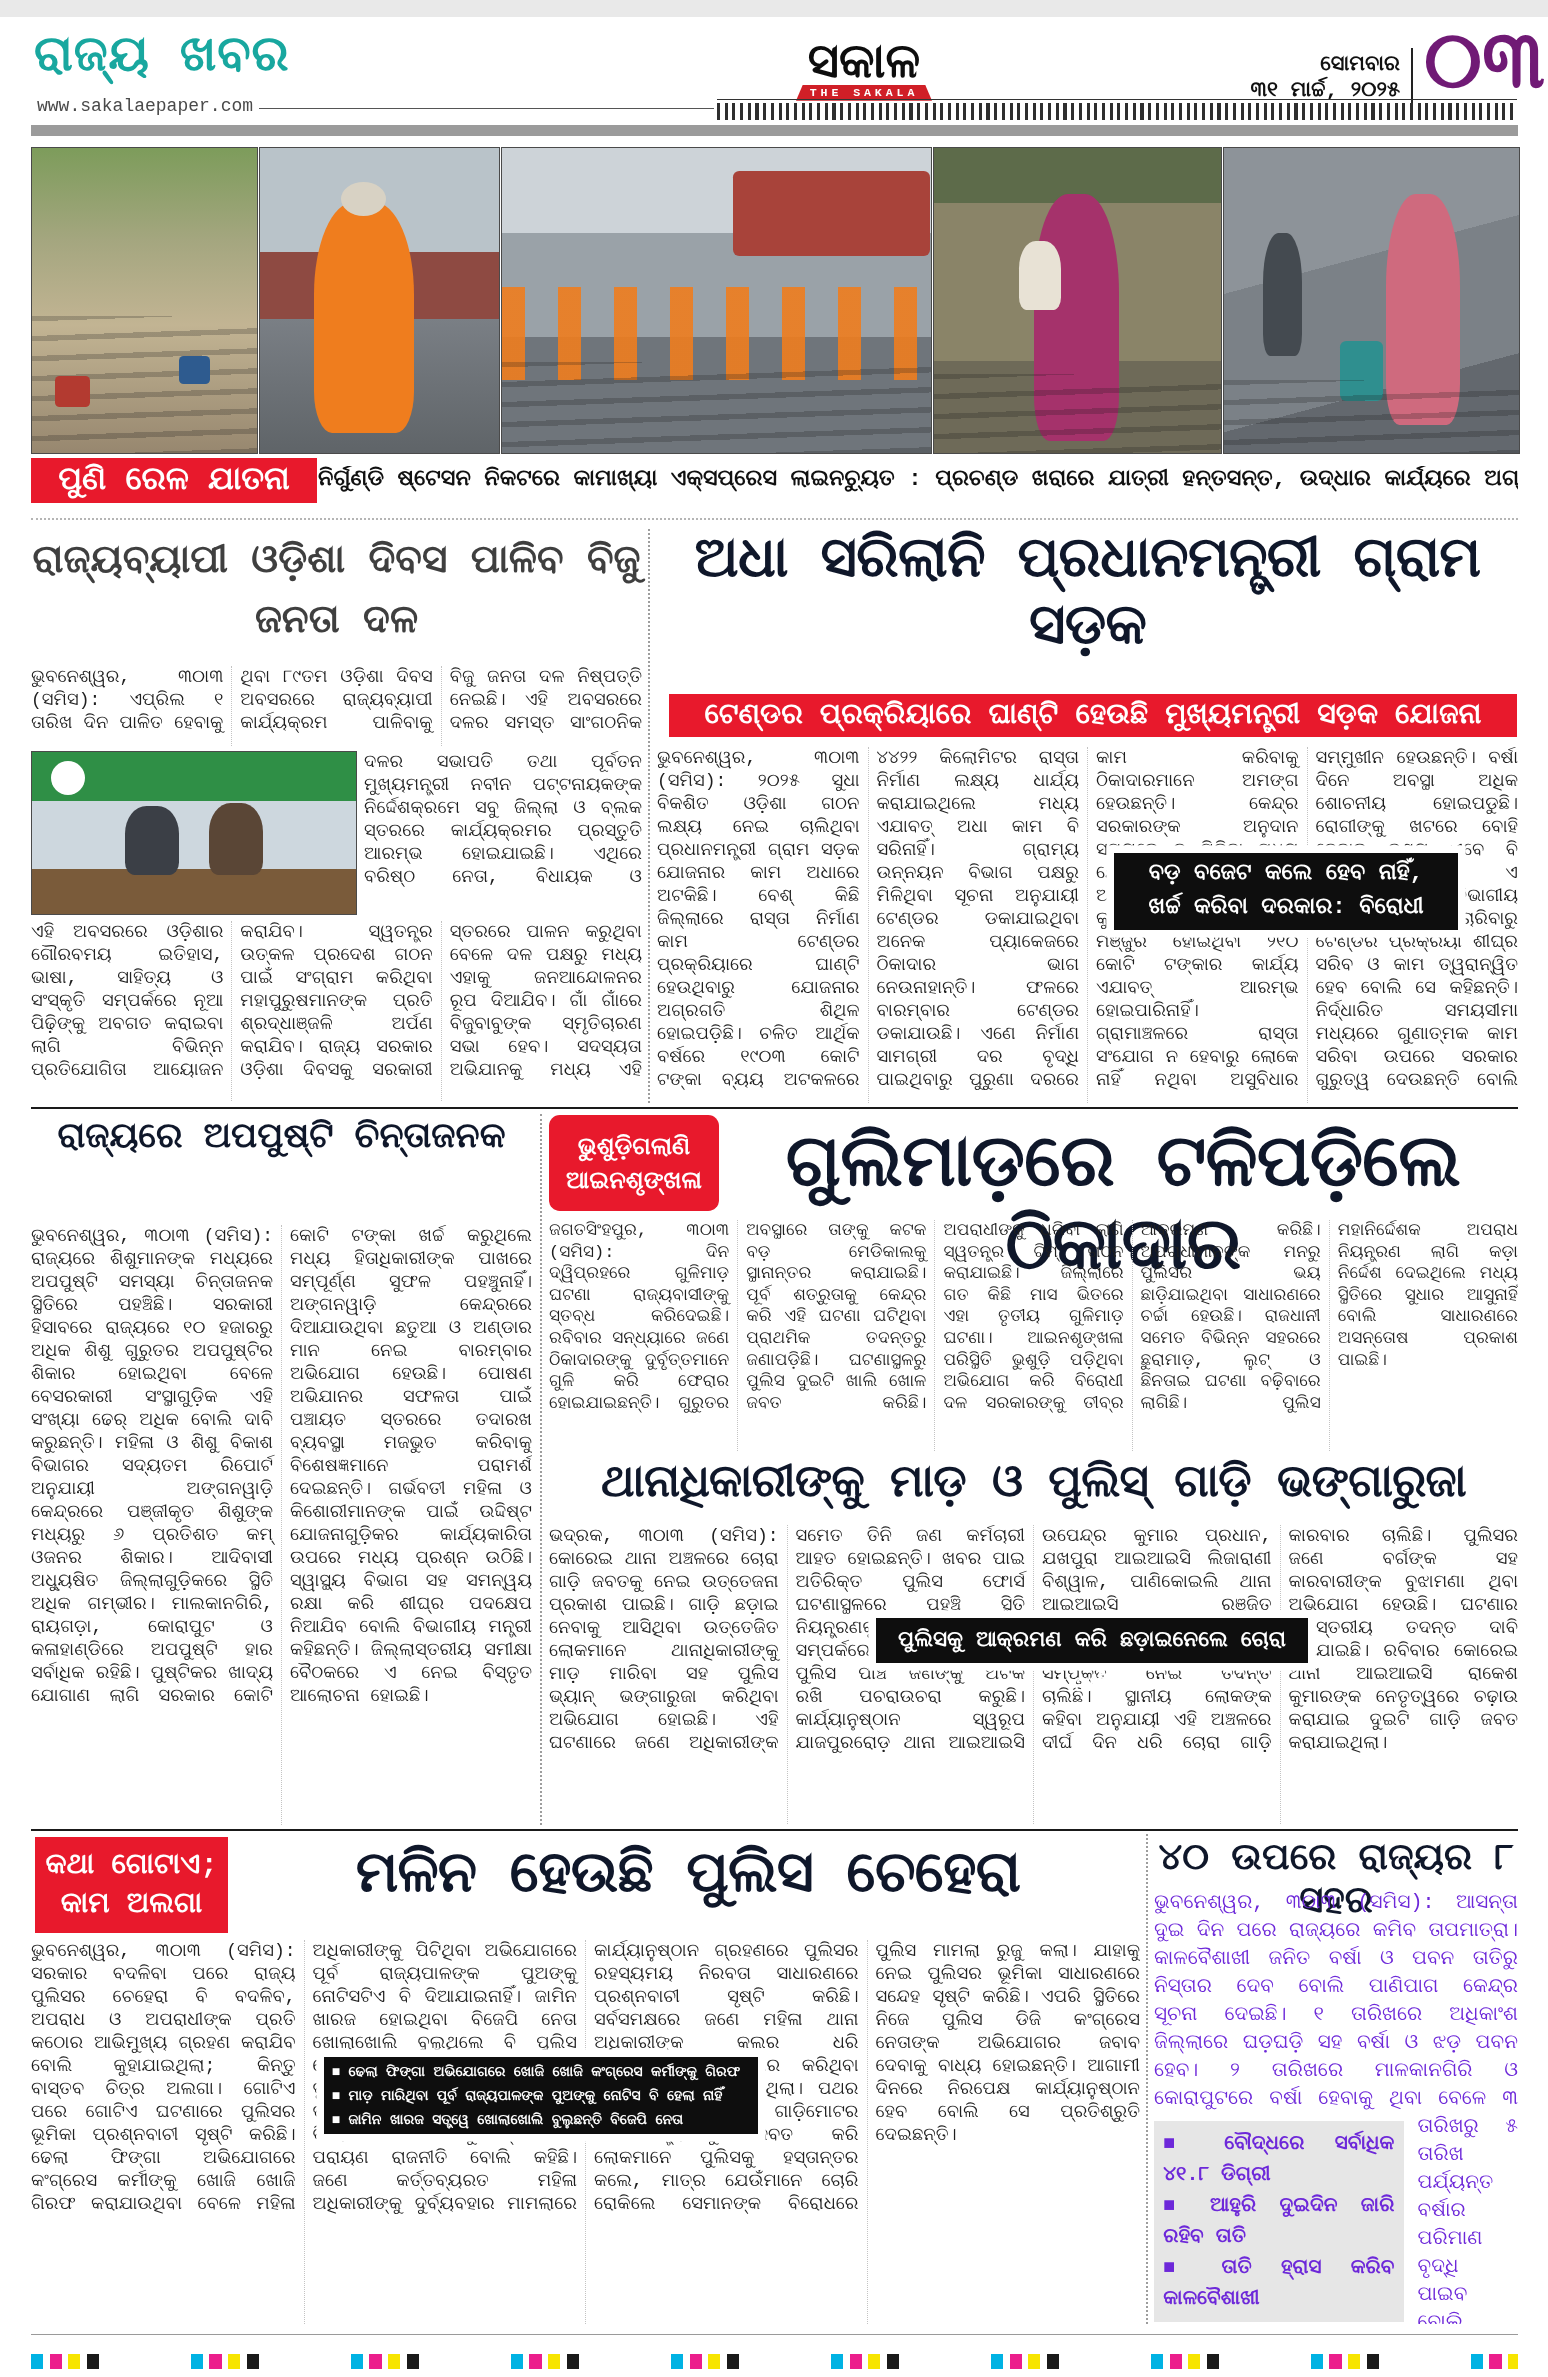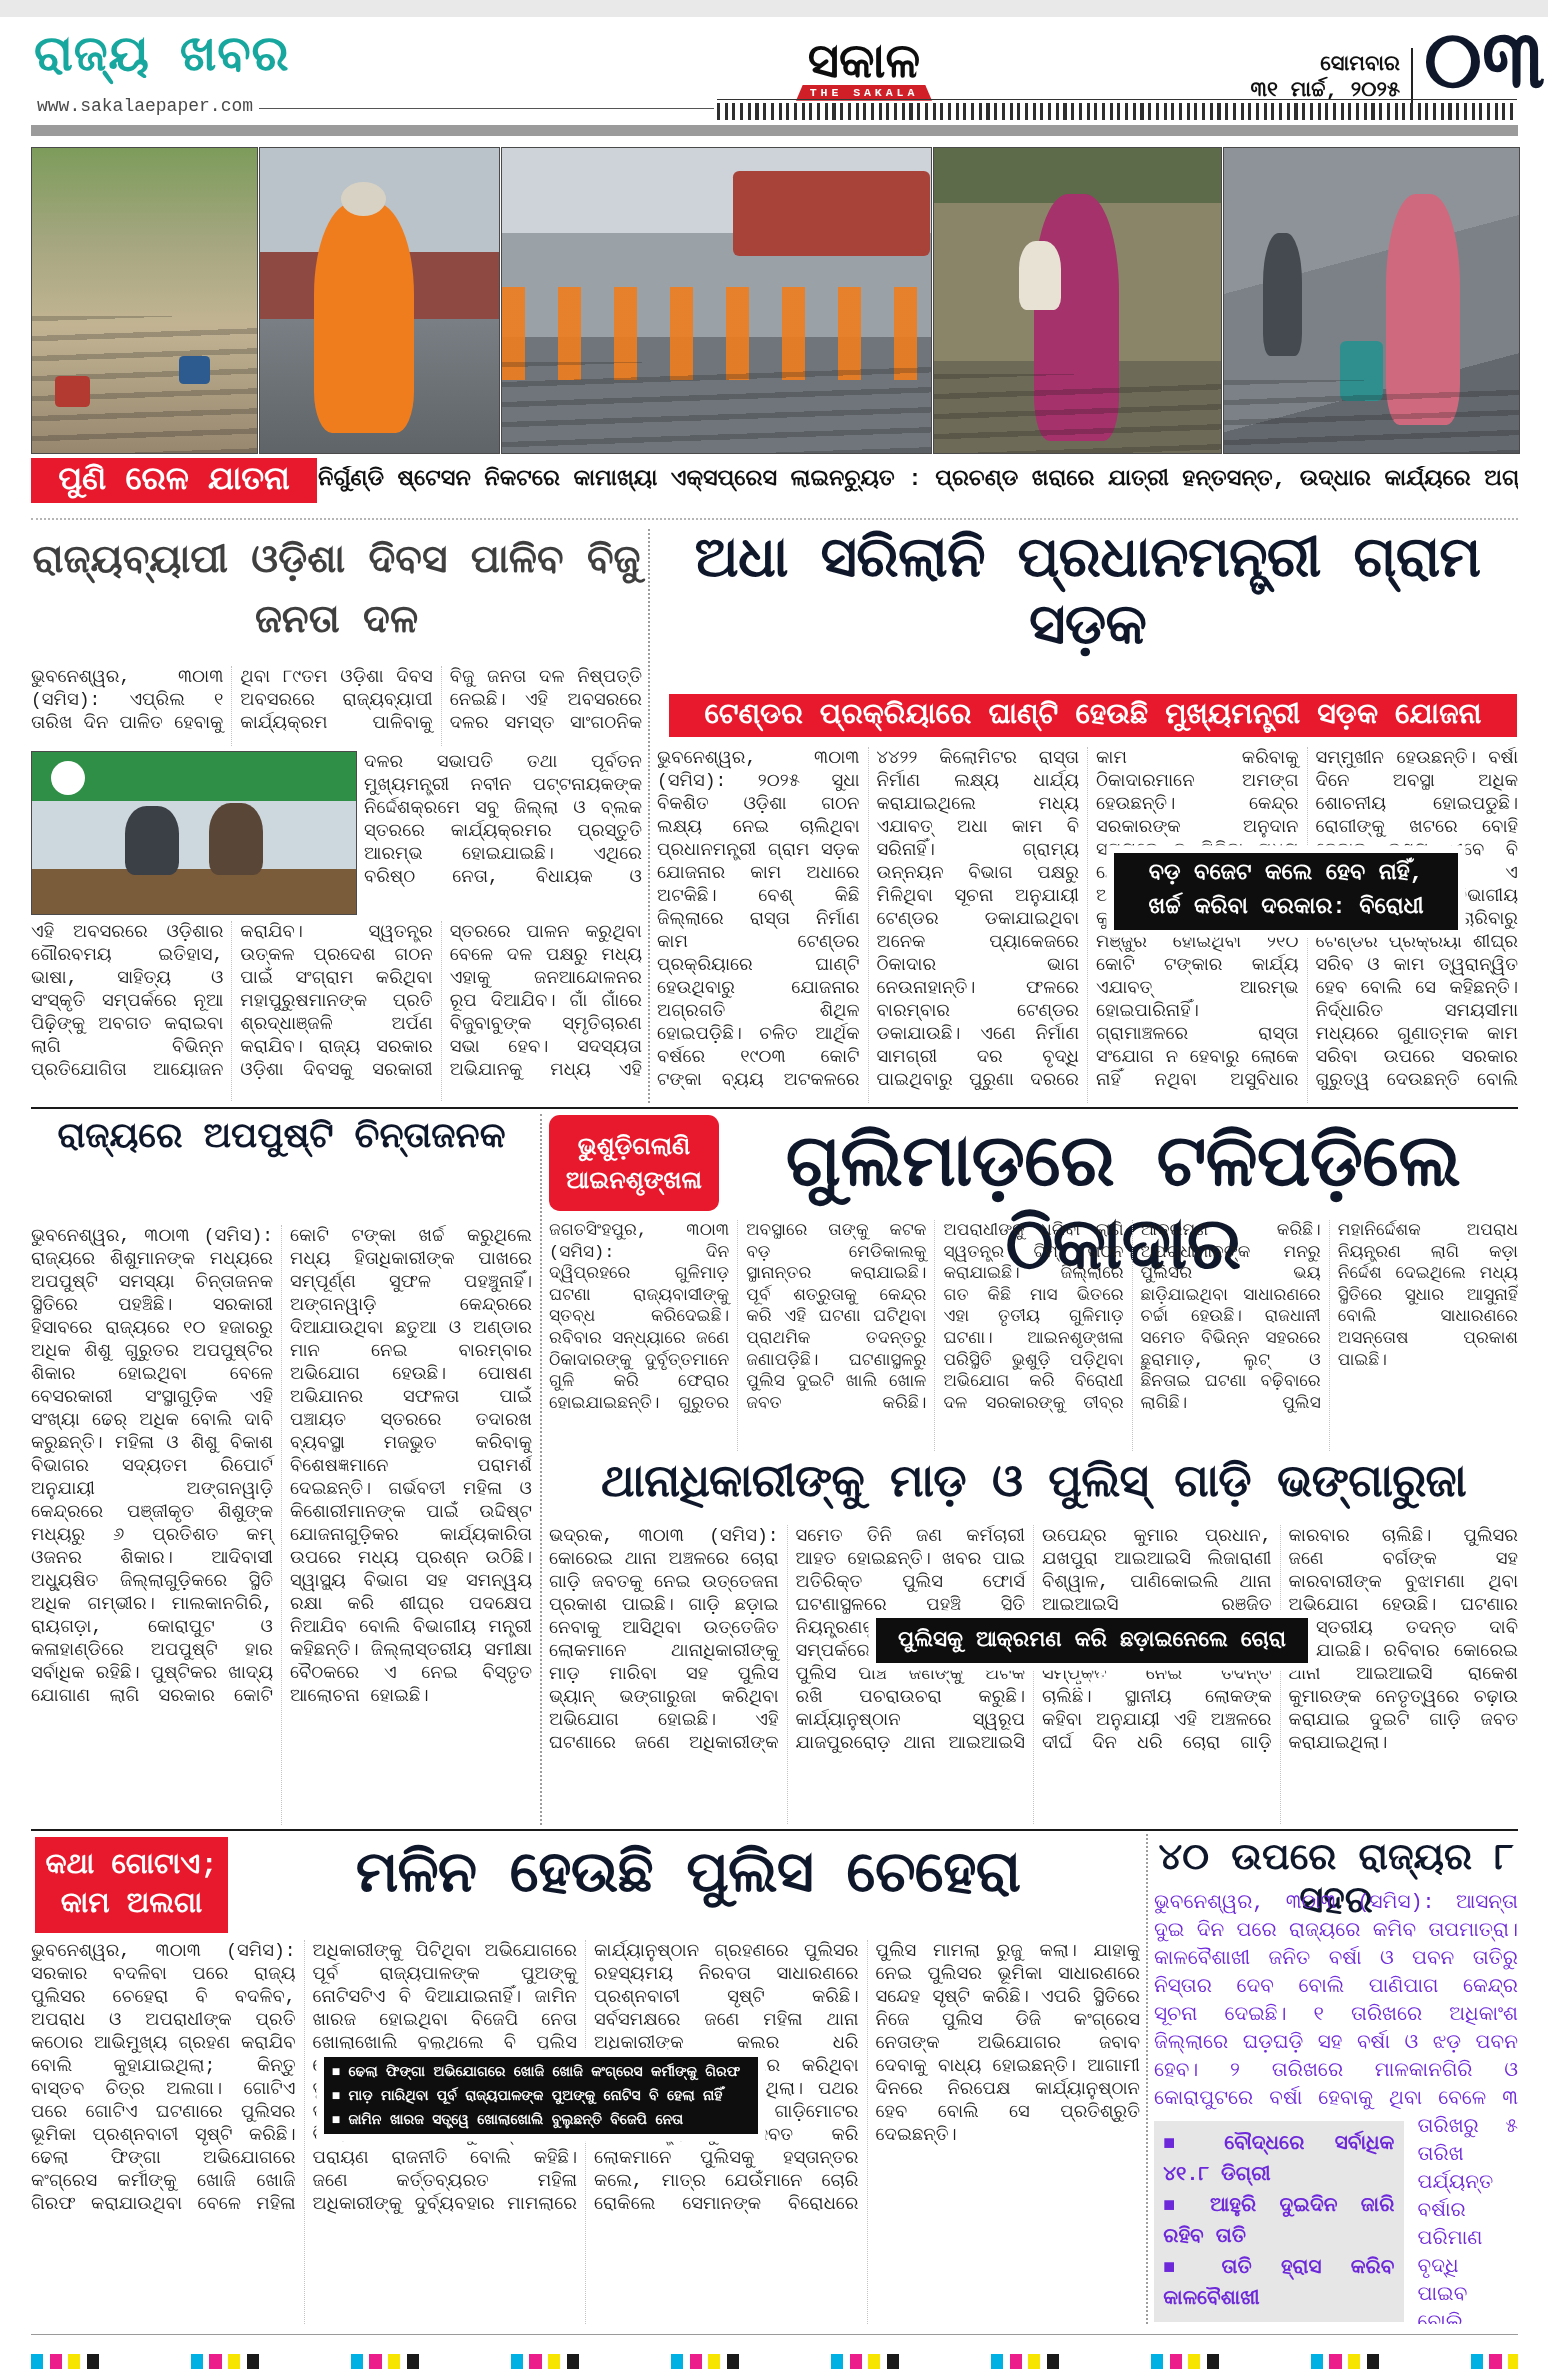--- a/index.html
+++ b/index.html
@@ -35,21 +35,21 @@
     <div class="heavy" style="font-size:48px;color:#0d0d0d;">ସକାଳ</div>
     <div class="white bold" style="background:#d01f27;font-size:11.6px;letter-spacing:3.9px;padding:1.5px 4.6px;margin-top:-6.2px;
                 clip-path:polygon(5% 0,95% 0,100% 100%,0 100%);">THE SAKALA</div>
   </div>
 
   <div class="abs bold" style="left:1223px;top:35px;width:177px;text-align:right;font-size:21px;line-height:26px;color:#111;">
     <div>ସୋମବାର</div>
     <div>୩୧ ମାର୍ଚ୍ଚ, ୨୦୨୫</div>
   </div>
   <div class="abs" style="left:1411px;top:31px;height:59px;border-left:2.3px solid #222;"></div>
-  <div class="abs heavy" style="left:1424px;top:1.5px;font-size:80px;color:#0f172a;">୦୩</div>
+  <div class="abs heavy" style="left:1424px;top:1.5px;font-size:80px;color:#701a75;">୦୩</div>
 
   <div class="abs" style="left:717px;top:82px;width:800px;border-top:1.5px solid #333;"></div>
   <div class="abs" style="left:717px;top:86px;width:800px;height:17px;
               background:repeating-linear-gradient(90deg,#2e2e2e 0 3.1px,transparent 3.1px 7.7px);"></div>
   <div class="abs" style="left:31px;top:108px;width:1487px;height:10.8px;background:#9b9b9b;"></div>
 
   <div class="abs photo" style="left:31px;top:130px;width:225px;height:305px;
               background:linear-gradient(180deg,#7d9c5b 0%,#a4a67f 30%,#c2b493 58%,#97876f 100%);">
     <div class="sleepers"></div>
     <div class="figure" style="left:23px;bottom:46px;width:35px;height:31px;background:#b33a30;border-radius:4.6px;"></div>

